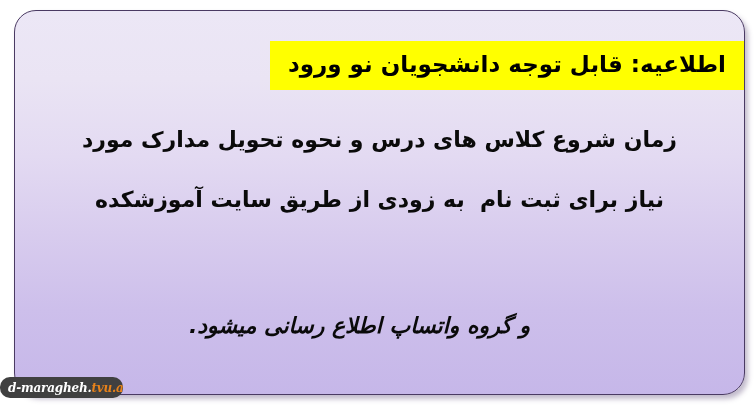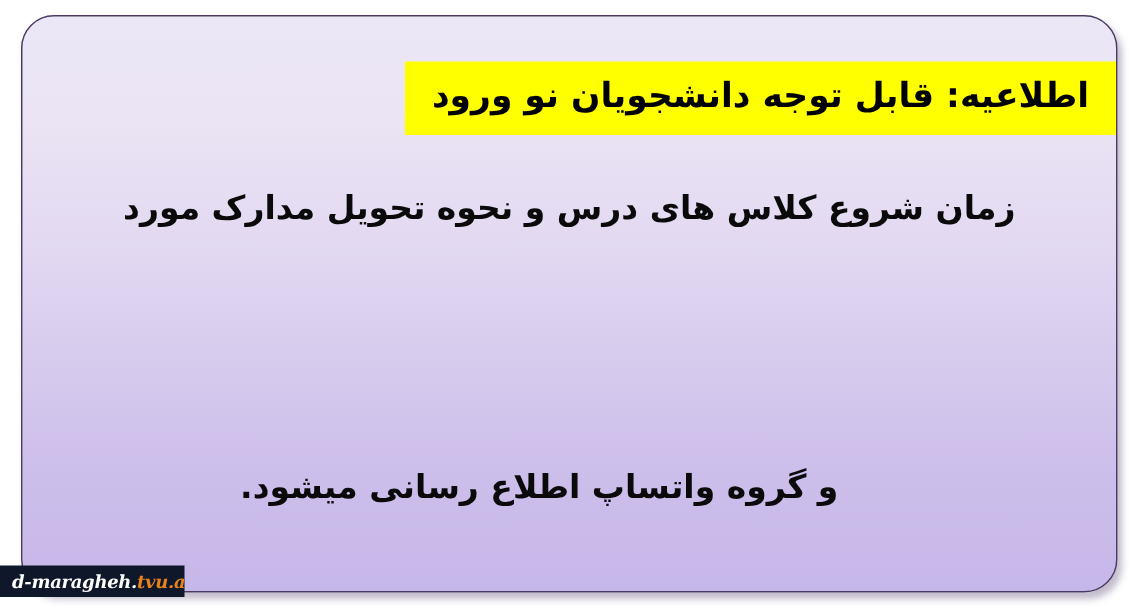--- a/index.html
+++ b/index.html
@@ -78,20 +78,21 @@
     line-height: 1.1;
     white-space: pre;
   }
   #body-line-1 { top: 117px; }
   #body-line-2 { top: 177px; }
   #body-line-4 {
     top: 303px;
     text-align: center;
     padding-right: 40px;
     box-sizing: border-box;
+    font-style: italic;
   }
 
   
   #url-line {
     position: absolute;
     top: 240px;
     left: 44px;
     direction: ltr;
     text-align: left;
     color: #111111;
@@ -103,49 +104,51 @@
     white-space: nowrap;
   }
 
   
   #watermark-bar {
     position: absolute;
     left: 0;
     top: 377px;
     width: 123px;
     height: 21px;
-    background: #0f172a;
+    background: #404040;
     display: flex;
     align-items: center;
     padding-left: 8px;
     box-sizing: border-box;
     font-family: "DejaVu Serif", "Liberation Serif", serif;
     font-style: italic;
     font-weight: bold;
     font-size: 12px;
     letter-spacing: -0.2px;
     white-space: nowrap;
     overflow: hidden;
+    border-radius: 10px;
   }
   #watermark-name { color: #ffffff; }
   #watermark-domain { color: #e8821a; }
 </style>
 </head>
 <body>
 
 <div id="announcement-root">
 
   <div id="notice-card">
 
     <div id="title-row">
       <span class="title-highlight">اطلاعیه: قابل توجه دانشجویان نو ورود</span>
     </div>
 
     <div class="body-line" id="body-line-1">زمان شروع کلاس های درس و نحوه تحویل مدارک مورد</div>
 
+    <div class="body-line" id="body-line-2">نیاز برای ثبت نام  به زودی از طریق سایت آموزشکده</div>
 
 
     <div class="body-line" id="body-line-4">و گروه واتساپ اطلاع رسانی میشود.</div>
 
   </div>
 
   <div id="watermark-bar">
     <span id="watermark-name">d-maragheh.</span>
       <span id="watermark-domain">tvu.ac.ir</span>
   </div>

